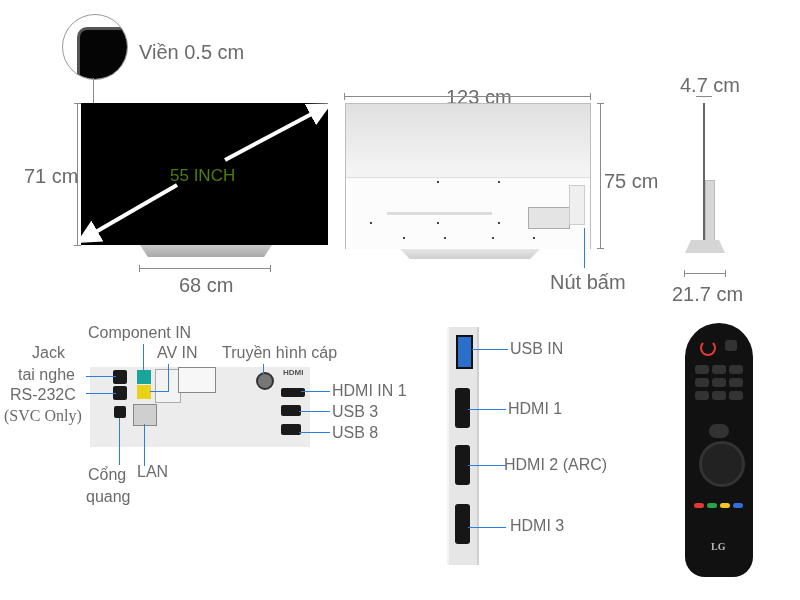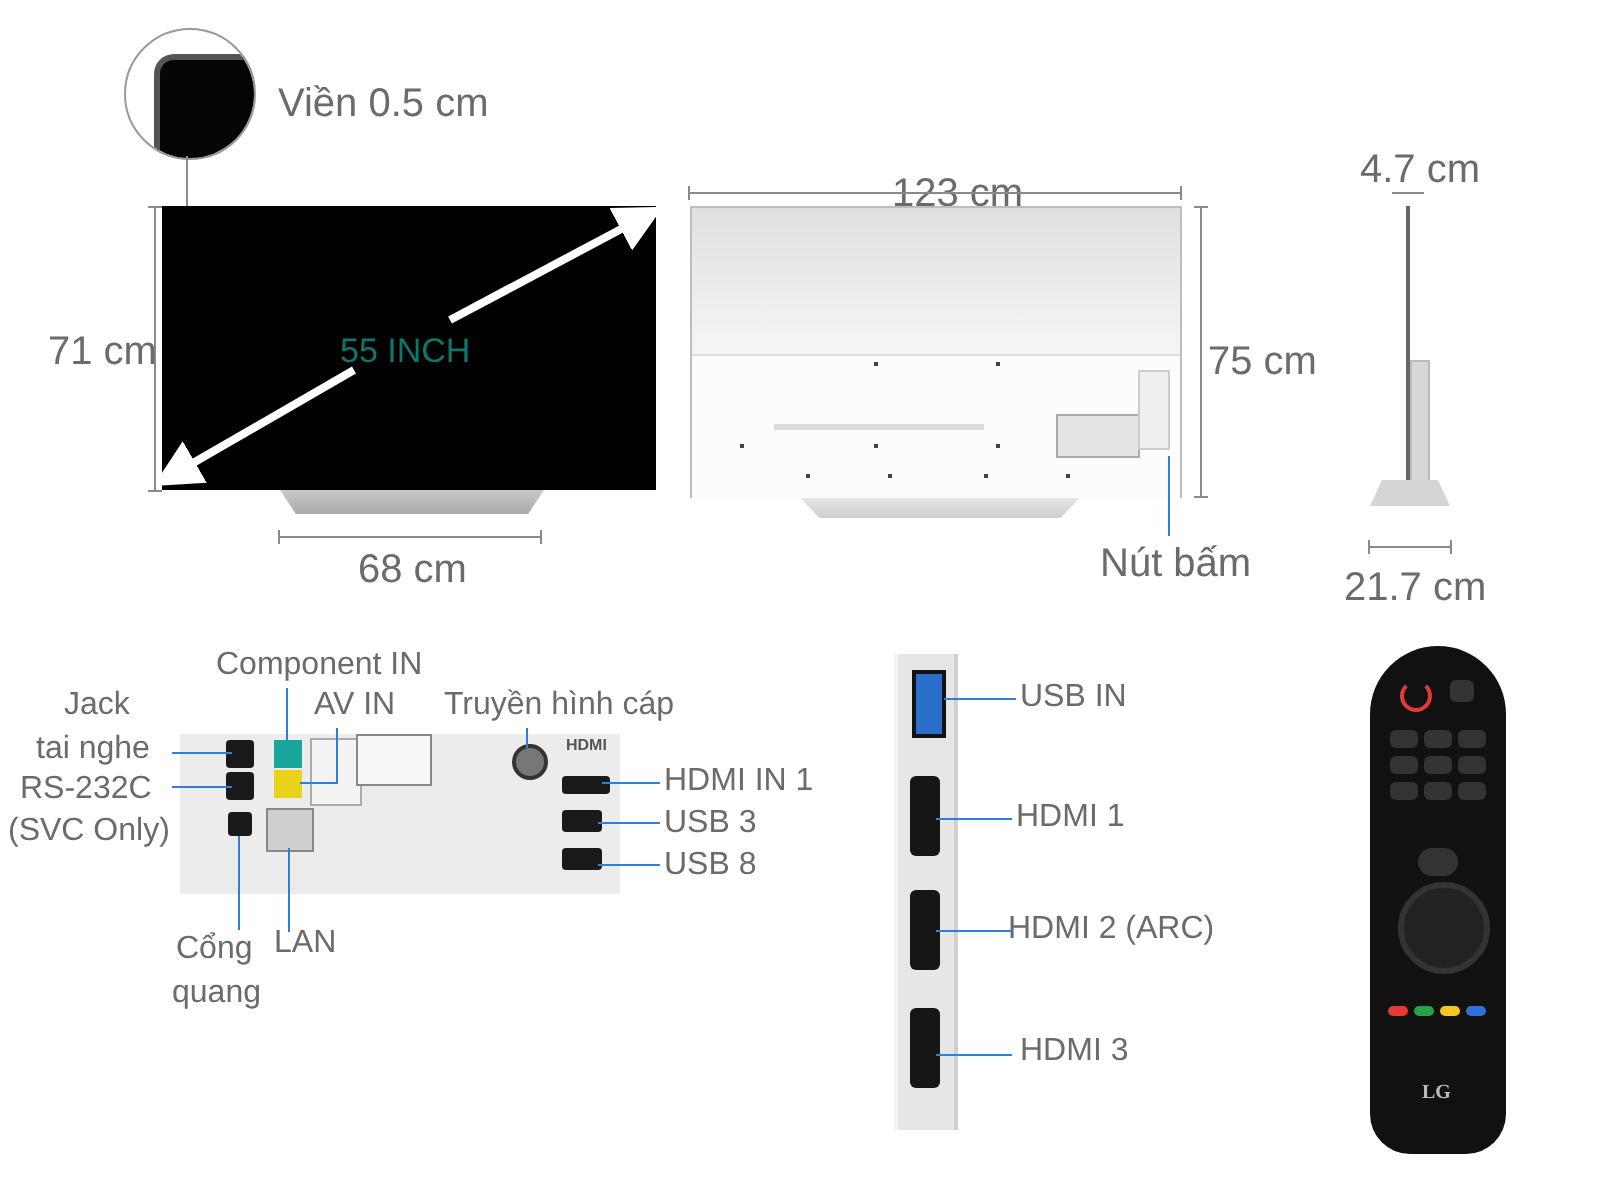--- a/index.html
+++ b/index.html
@@ -10,21 +10,21 @@
   .lbl-sm { font-size:16px; }
   .dimline { position:absolute; background:#8a8a8a; }
   .blue { position:absolute; background:#2d7fd9; }
   .tick-h { position:absolute; width:1px; height:7px; background:#8a8a8a; }
   .tick-v { position:absolute; height:1px; width:7px; background:#8a8a8a; }
 
   
   #tv-front { left:81px; top:103px; width:247px; height:142px; background:#000; }
   #tv-front-stand { left:140px; top:245px; width:132px; height:12px;
     background:linear-gradient(#c9c9c9,#a9a9a9); clip-path:polygon(0 0,100% 0,94% 100%,6% 100%); }
-  #screen-label { left:170px; top:167px; color:#0f766e; font-size:17px; }
+  #screen-label { left:170px; top:167px; color:#4d7c0f; font-size:17px; }
   #bezel-circle { left:62px; top:14px; width:64px; height:64px; border-radius:50%;
     border:1px solid #999; overflow:hidden; background:#fff; }
   #bezel-corner { position:absolute; left:14px; top:12px; width:70px; height:70px;
     background:#050505; border-radius:10px 0 0 0; border-left:3px solid #555; border-top:3px solid #555; }
 
   
   #tv-back { left:345px; top:103px; width:246px; height:146px;
     background:linear-gradient(180deg,#e0e0e0 0%,#f3f3f3 45%,#fafafa 100%); border:1px solid #bdbdbd; box-sizing:border-box; }
   #tv-back-panel { left:346px; top:177px; width:244px; height:71px; background:#fcfcfc; border-top:1px solid #ddd; }
   #tv-back-stand { left:400px; top:249px; width:140px; height:10px; background:linear-gradient(#e6e6e6,#cfcfcf);
@@ -134,34 +134,34 @@
 <div class="abs" style="left:155px;top:369px;width:24px;height:32px;border:1px solid #aaa;background:#f3f3f3;"></div>
 <div class="abs" style="left:178px;top:367px;width:36px;height:24px;border:1px solid #888;background:#f7f7f7;"></div>
 <div class="port-black" style="left:114px;top:406px;width:12px;height:12px;"></div>
 <div class="port-grey" style="left:133px;top:404px;width:22px;height:20px;"></div>
 <div class="abs" style="left:256px;top:372px;width:14px;height:14px;border-radius:50%;background:#777;border:2px solid #333;"></div>
 <div class="abs" style="left:283px;top:368px;font-size:8px;font-weight:bold;color:#555;">HDMI</div>
 <div class="port-black" style="left:281px;top:388px;width:24px;height:9px;"></div>
 <div class="port-black" style="left:281px;top:405px;width:20px;height:11px;"></div>
 <div class="port-black" style="left:281px;top:424px;width:20px;height:11px;"></div>
 
-<div class="lbl lbl-sm" style="left:108px;top:325px;">Component IN</div>
+<div class="lbl lbl-sm" style="left:88px;top:325px;">Component IN</div>
 <div class="blue" style="left:143px;top:344px;width:1px;height:26px;"></div>
 <div class="lbl lbl-sm" style="left:157px;top:345px;">AV IN</div>
 <div class="blue" style="left:168px;top:364px;width:1px;height:27px;"></div>
 <div class="blue" style="left:150px;top:391px;width:19px;height:1px;"></div>
 <div class="lbl lbl-sm" style="left:222px;top:345px;">Truyền hình cáp</div>
 <div class="blue" style="left:263px;top:364px;width:1px;height:10px;"></div>
 
 <div class="lbl lbl-sm" style="left:32px;top:345px;">Jack</div>
 <div class="lbl lbl-sm" style="left:18px;top:367px;">tai nghe</div>
 <div class="blue" style="left:86px;top:376px;width:30px;height:1px;"></div>
 <div class="lbl lbl-sm" style="left:10px;top:387px;">RS-232C</div>
 <div class="blue" style="left:86px;top:393px;width:30px;height:1px;"></div>
-<div class="lbl lbl-sm" style="left:4px;top:408px;">(SVC Only)</div>
+<div class="lbl lbl-sm" style="left:4px;top:408px;font-family:Liberation Serif, serif;">(SVC Only)</div>
 
 <div class="blue" style="left:119px;top:418px;width:1px;height:47px;"></div>
 <div class="lbl lbl-sm" style="left:88px;top:467px;">Cổng</div>
 <div class="lbl lbl-sm" style="left:86px;top:489px;">quang</div>
 <div class="blue" style="left:144px;top:424px;width:1px;height:42px;"></div>
 <div class="lbl lbl-sm" style="left:137px;top:464px;">LAN</div>
 
 <div class="blue" style="left:301px;top:391px;width:29px;height:1px;"></div>
 <div class="lbl lbl-sm" style="left:332px;top:383px;">HDMI IN 1</div>
 <div class="blue" style="left:299px;top:411px;width:31px;height:1px;"></div>

